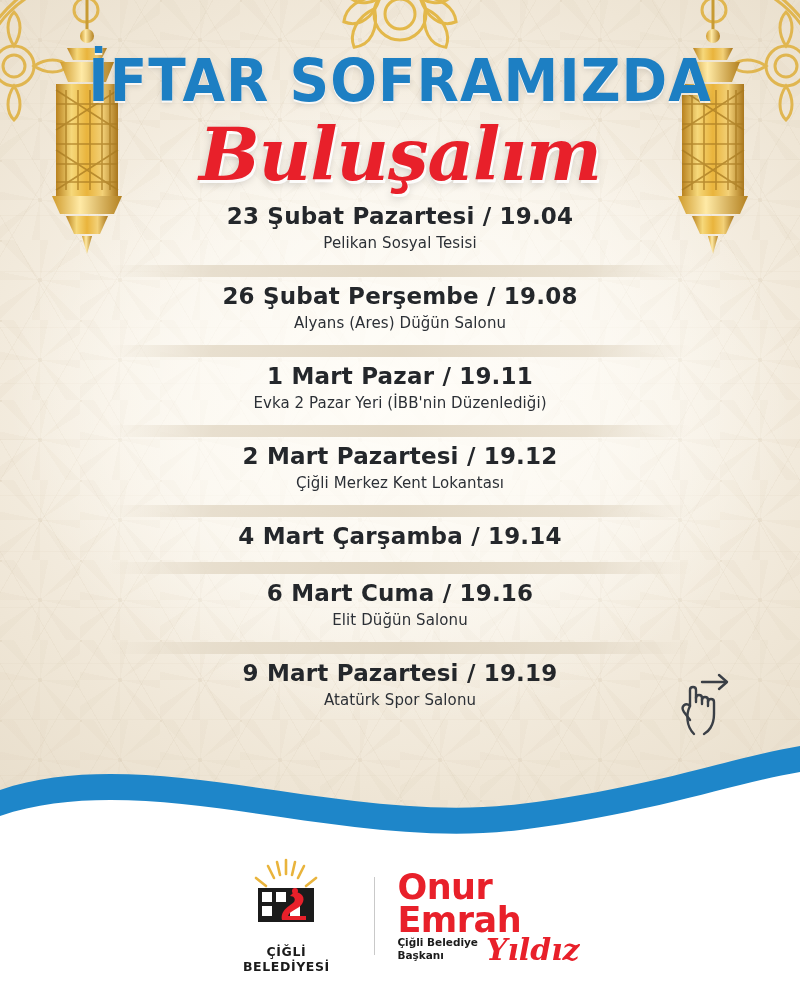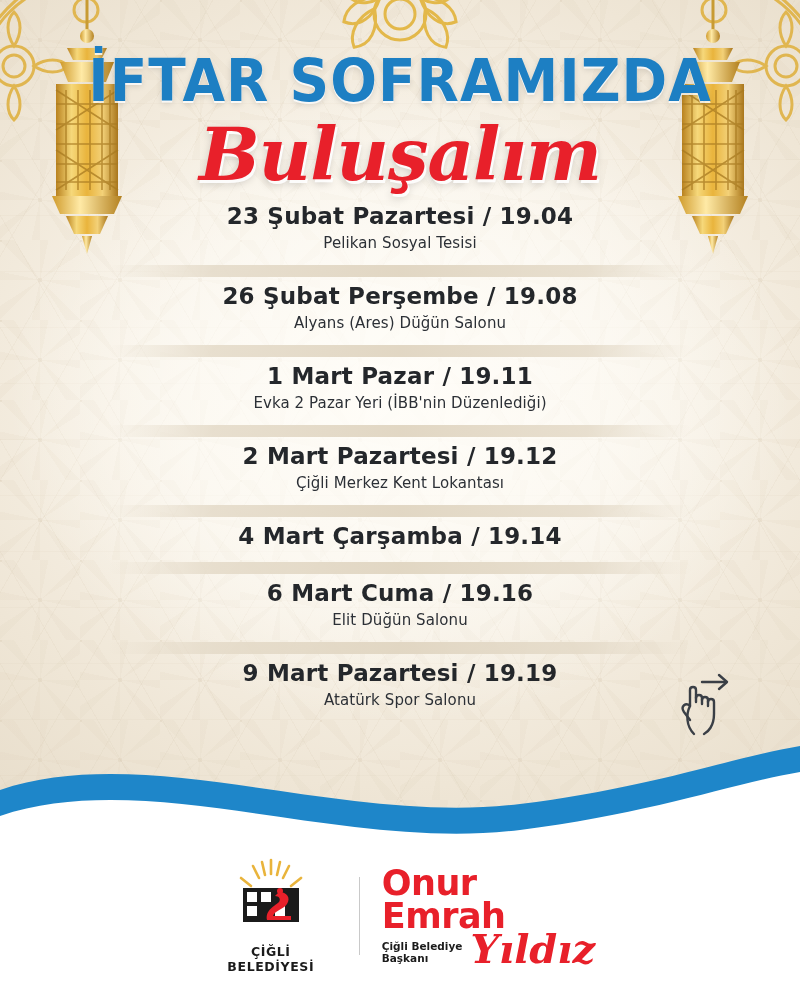--- a/index.html
+++ b/index.html
@@ -215,21 +215,21 @@
   .person .title {
     font-size: 10.5px;
     font-weight: 700;
     color: #1b1b1b;
     line-height: 1.2;
   }
   .person .surname {
     font-family: "DejaVu Serif", "Liberation Serif", serif;
     font-style: italic;
     font-weight: 700;
-    font-size: 40px;
+    font-size: 30px;
     color: #e8202a;
     line-height: 0.8;
   }
 </style>
 </head>
 <body>
 
 <div class="poster">
 
   <div class="pattern"></div>

